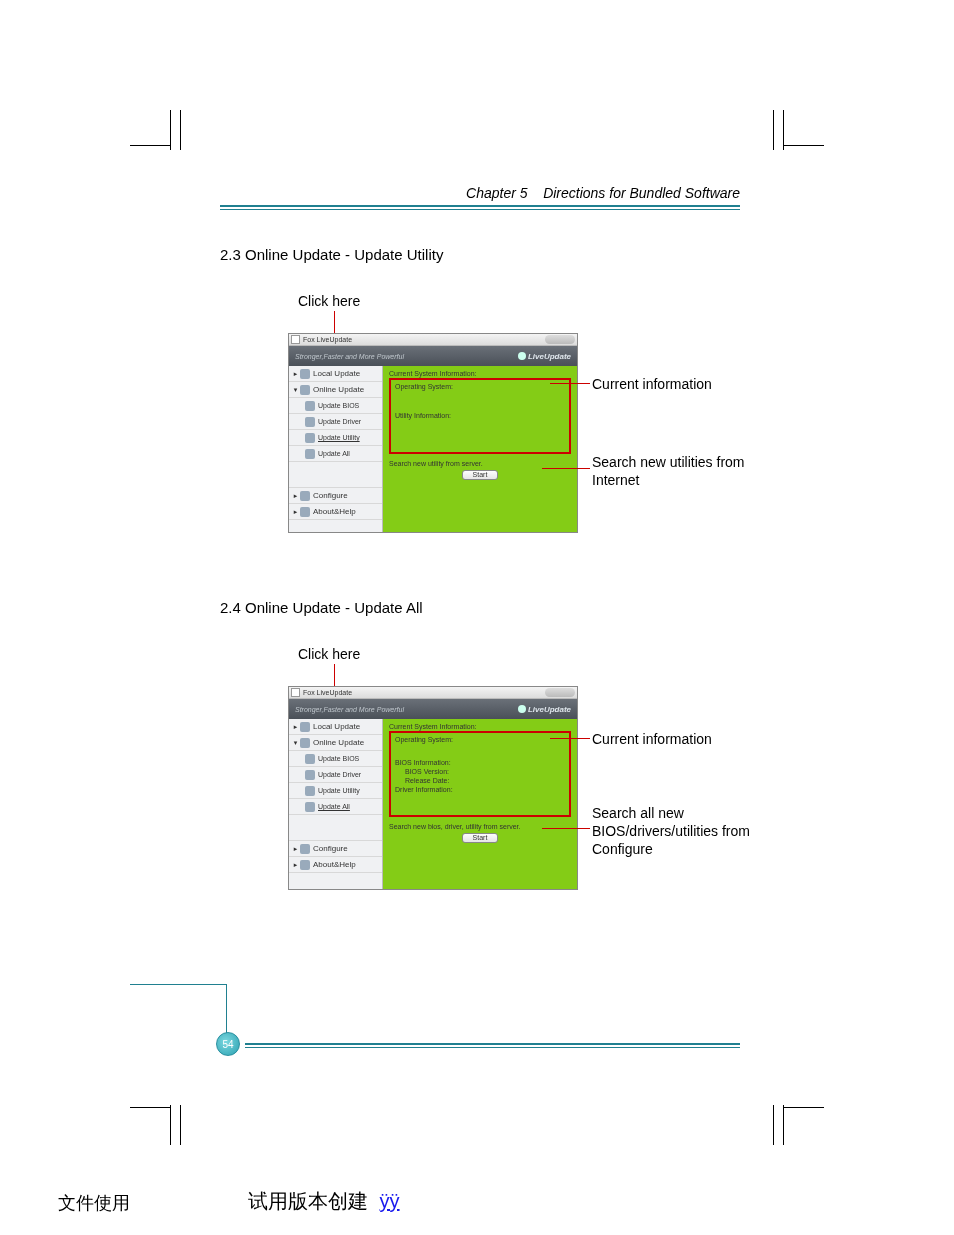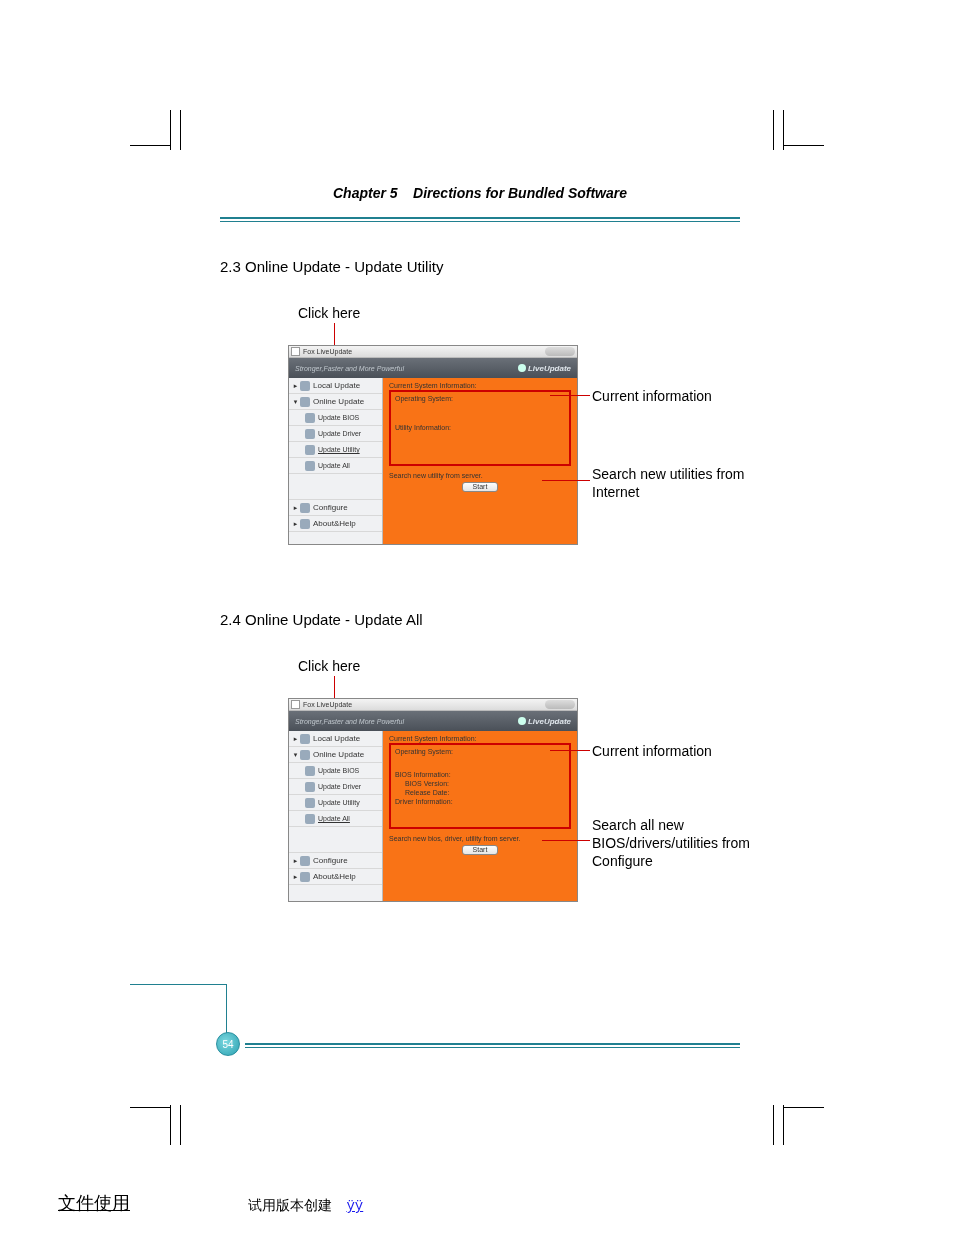--- a/index.html
+++ b/index.html
@@ -21,32 +21,32 @@
   .crop-bl-h { bottom: 127px; left: 130px; }
   .crop-bl-v { bottom: 90px; left: 170px; }
   .crop-bl-v2 { bottom: 90px; left: 180px; }
 
   .crop-br-h { bottom: 127px; right: 130px; }
   .crop-br-v { bottom: 90px; right: 170px; }
   .crop-br-v2 { bottom: 90px; right: 180px; }
 
   .content { position: absolute; left: 220px; top: 185px; width: 520px; }
 
-  .running-head { font-style: italic; font-weight: bold; text-align: center; font-size: 14px; padding-bottom: 16px; }
+  .running-head { font-style: italic; font-weight: normal; text-align: right; font-size: 14px; padding-bottom: 4px; }
   .head-rule1 { height: 2px; background: #208090; margin-bottom: 2px; }
   .head-rule2 { height: 1px; background: #208090; }
 
   .section-heading { font-weight: normal; font-size: 15px; margin-top: 36px; margin-bottom: 8px; }
   .body-text { font-size: 14px; line-height: 1.55; text-align: justify; }
 
   .figure-wrap { position: relative; margin-top: 30px; height: 240px; }
   .click-label { position: absolute; left: 78px; top: 0; font-size: 14px; }
   .click-line { position: absolute; left: 114px; top: 18px; width: 1px; height: 22px; background: #c00; }
 
-  .app-window { position: absolute; left: 68px; top: 40px; width: 290px; height: 200px; border: 1px solid #888; background: #f97316; font-size: 8px; color: #333; }
+  .app-window { position: absolute; left: 68px; top: 40px; width: 290px; height: 200px; border: 1px solid #888; background: #84cc16; font-size: 8px; color: #333; }
   .app-titlebar { height: 12px; background: linear-gradient(#f4f4f4,#dcdcdc); border-bottom: 1px solid #bbb; padding-left: 14px; display: flex; align-items: center; font-size: 7px; position: relative; }
   .title-icon { position: absolute; left: 2px; top: 1px; width: 9px; height: 9px; border: 1px solid #999; background: #fff; }
   .title-controls { position: absolute; right: 2px; top: 1px; width: 30px; height: 9px; border-radius: 5px; background: linear-gradient(#ddd,#bbb); }
 
   .app-banner { height: 20px; background: linear-gradient(#6a7078,#4a5058); display: flex; align-items: center; padding: 0 6px; color: #bfc6cc; font-style: italic; font-size: 7px; position: relative; }
   .banner-right { position: absolute; right: 6px; color: #dfe6ec; font-weight: bold; font-style: italic; font-size: 8px; }
   .banner-right .lu-icon { display:inline-block; width:8px; height:8px; background:#cfe; border-radius:50%; margin-right:2px; vertical-align:middle;}
 
   .app-body { display: flex; height: calc(100% - 32px); }
   .sidebar { width: 94px; border-right: 1px solid #bbb; background: #f0f1f3; }
@@ -70,22 +70,22 @@
   .callout-line { position: absolute; height: 1px; background: #c00; }
   .callout-text { position: absolute; font-size: 14px; line-height: 1.3; }
 
   .page-circle { position: absolute; left: 216px; top: 1032px; width: 24px; height: 24px; border-radius: 50%; background: radial-gradient(circle at 40% 40%, #7cd8e0, #2aa0b0); color: #fff; font-size: 10px; display: flex; align-items: center; justify-content: center; border:1px solid #2a90a0;}
   .foot-rule { position: absolute; left: 245px; top: 1043px; width: 495px; height: 2px; background: #208090; }
   .foot-rule2 { position: absolute; left: 245px; top: 1047px; width: 495px; height: 1px; background: #208090; }
 
   .foot-hairline-v { position: absolute; left: 226px; top: 984px; width: 1px; height: 62px; background: #208090; }
   .foot-hairline-h { position: absolute; left: 130px; top: 984px; width: 96px; height: 1px; background: #208090; }
 
-  .footer-cn { position: absolute; bottom: 20px; left: 58px; font-size: 18px; font-family: "SimSun","宋体",serif; text-decoration: underline; }
-  .footer-cn2 { position: absolute; bottom: 20px; left: 248px; font-size: 14px; font-family: Liberation Mono, monospace; }
+  .footer-cn { position: absolute; bottom: 20px; left: 58px; font-size: 18px; font-family: "SimSun","宋体",serif; }
+  .footer-cn2 { position: absolute; bottom: 20px; left: 248px; font-size: 20px; font-family: Liberation Sans, sans-serif; }
   .footer-link { color: #1a1aee; text-decoration: underline; margin-left: 6px; }
 </style>
 </head>
 <body>
 
 <div class="crop h crop-tl-h"></div>
 <div class="crop v crop-tl-v"></div>
 <div class="crop v crop-tl-v2"></div>
 <div class="crop h crop-tr-h"></div>
 <div class="crop v crop-tr-v"></div>

